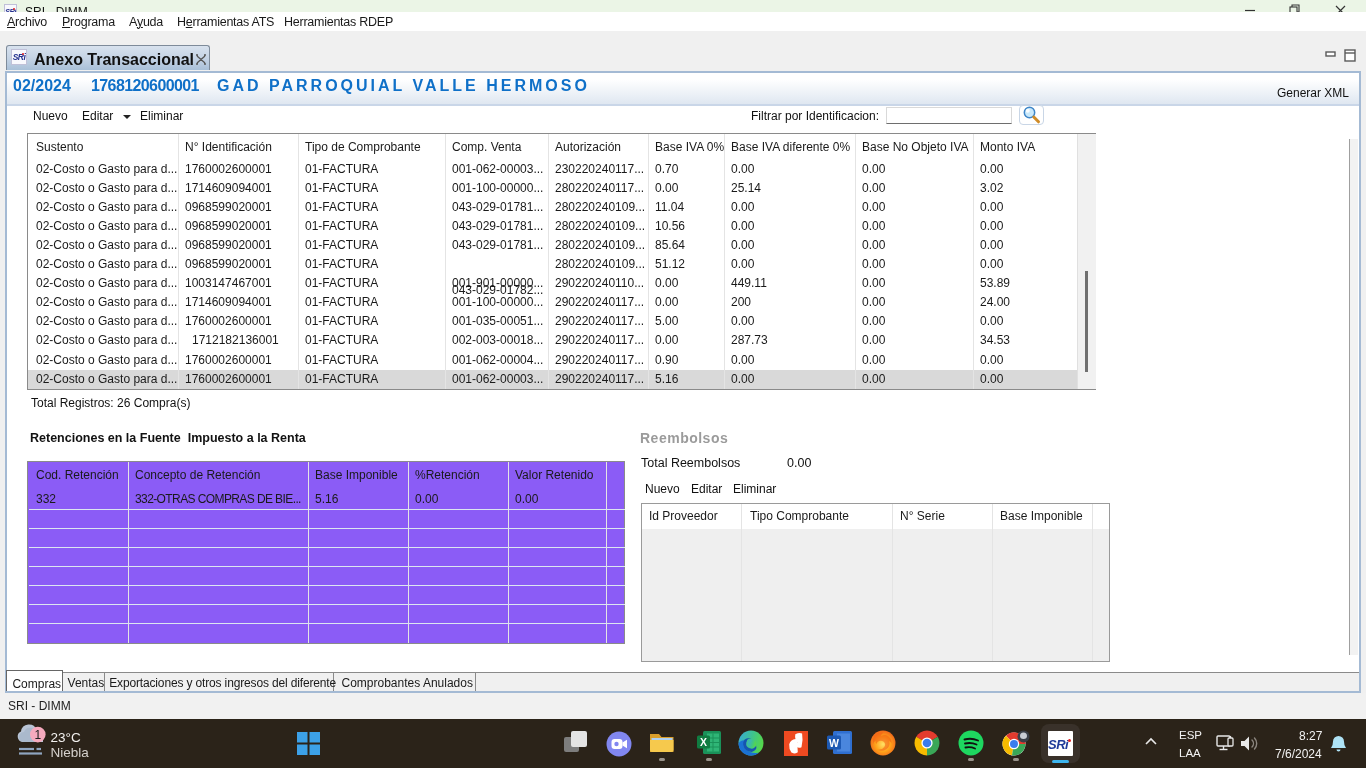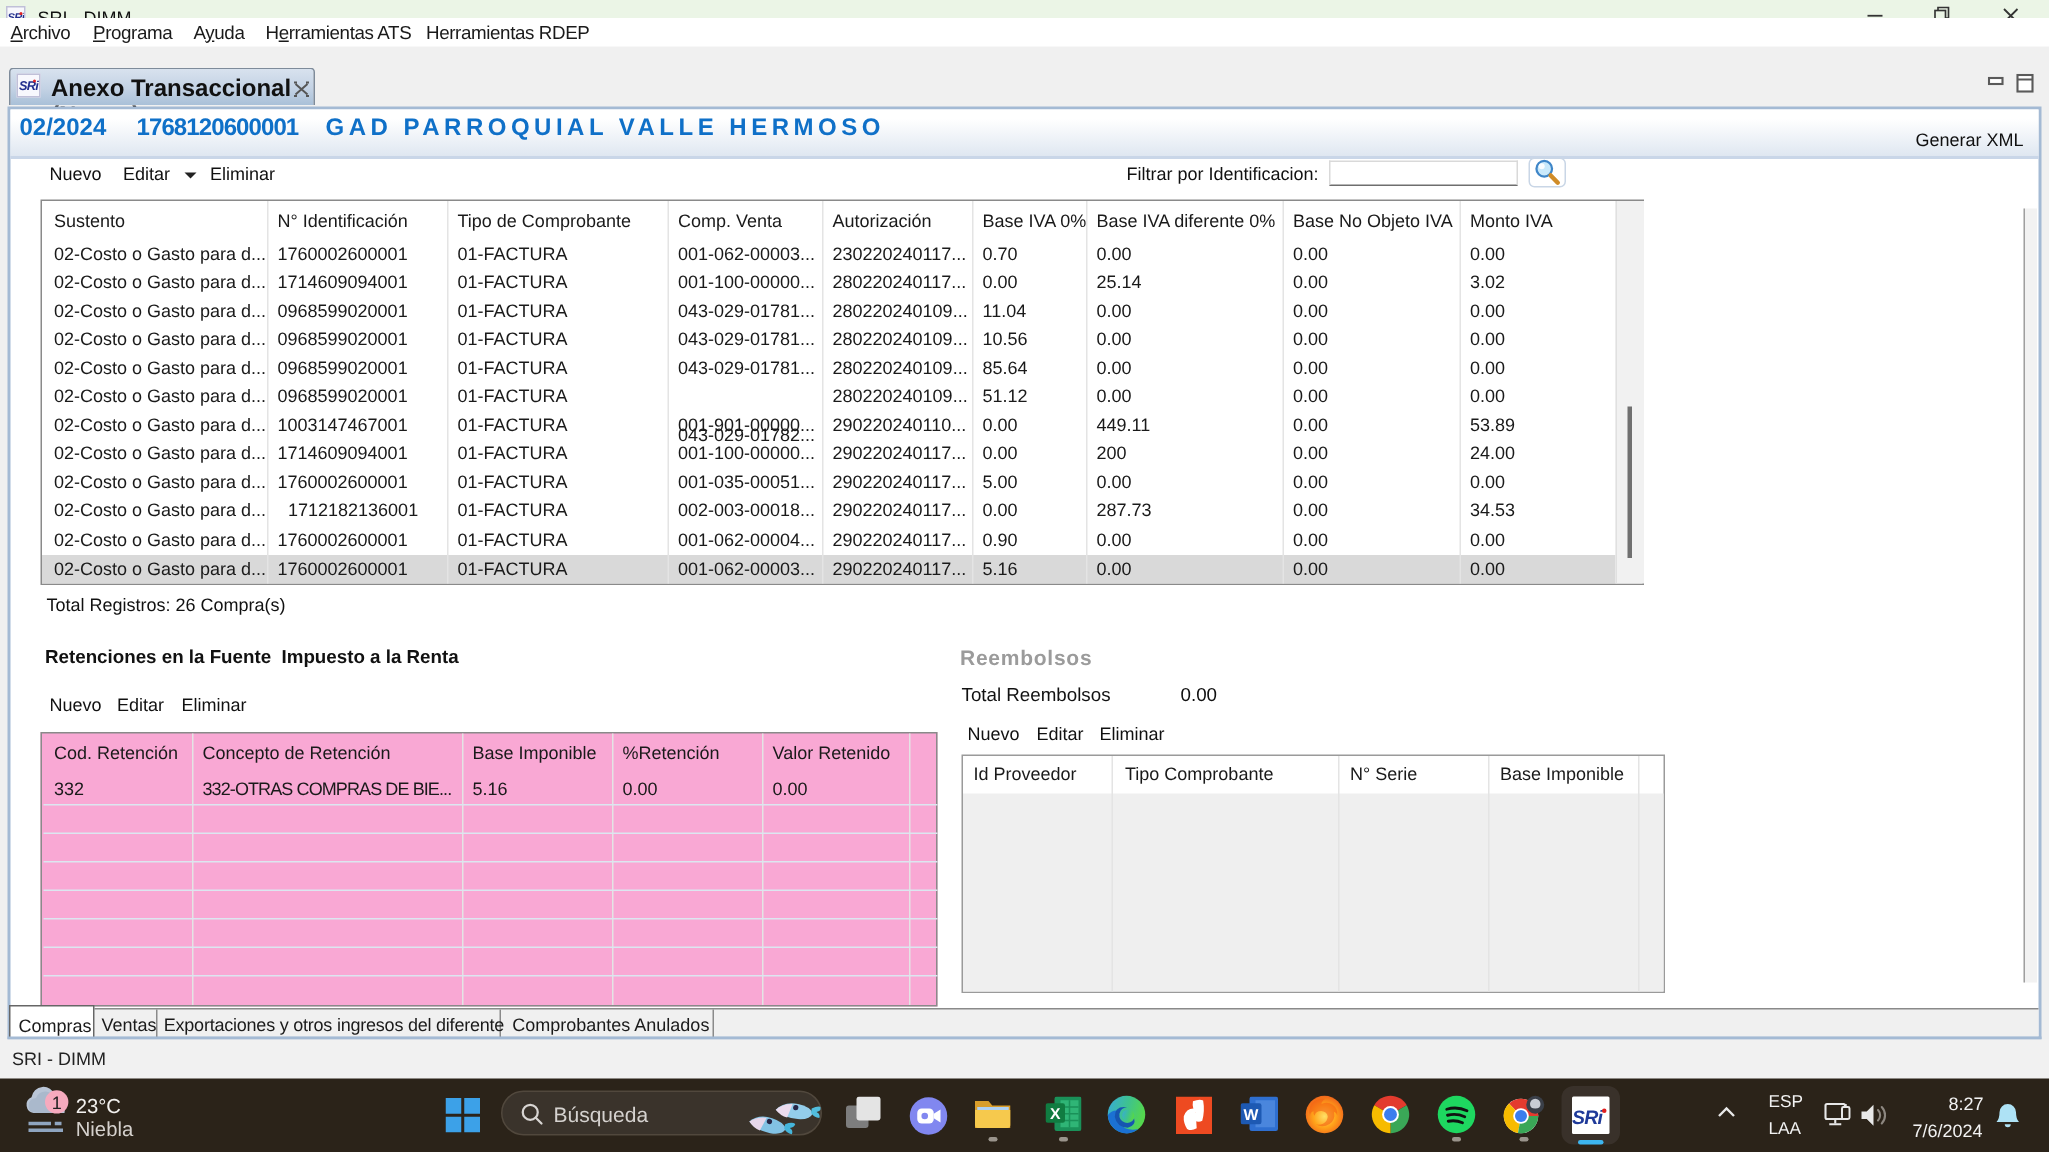--- a/index.html
+++ b/index.html
@@ -33,21 +33,21 @@
 
 #maintable { left:27px; top:133px; width:1069px; height:257px; border:1px solid #8a8a8a; background:#fff; }
 .col-div { position:absolute; top:0; width:1px; background:#e4e4e4; }
 .mrow { position:absolute; left:0; width:1049px; height:19px; font-size:12px; white-space:nowrap; }
 .mrow span { position:absolute; top:1.5px; }
 .hrow span { position:absolute; top:6px; font-size:12px; }
 #selrow { background:#d9d9d9; }
 #mscroll { position:absolute; left:1049px; top:0; width:19px; height:255px; background:#f1f1f1; border-left:1px solid #e0e0e0; }
 #mthumb { position:absolute; left:7px; top:137px; width:3px; height:101px; background:#707070; }
 
-#rettable { left:27px; top:488px; width:598px; height:183px; border:1px solid #8a8a8a; background:#f9a8d4; }
+#rettable { left:27px; top:461px; width:598px; height:183px; border:1px solid #8a8a8a; background:#8b5cf6; }
 .rline { position:absolute; left:1px; width:596px; height:1px; background:#dce6f0; }
 
 #reemtable { left:641px; top:503px; width:469px; height:159px; border:1px solid #9a9a9a; background:#fff; }
 #reembody { position:absolute; left:0; top:25px; width:467px; height:132px; background:#efefef; }
 .gray { color:#9b9b9b; }
 
 #btabs { left:7px; top:672px; width:1352px; height:19px; background:#f0f0f0; border-top:1px solid #8a8a8a; font-size:12px; white-space:nowrap; }
 .btab { position:absolute; top:0px; height:19px; border-right:1px solid #8a8a8a; padding-top:2.5px; }
 #btab-active { top:-3px; height:22px; background:#fff; border:1px solid #666; border-bottom:none; padding-top:5.5px; }
 
@@ -352,41 +352,20 @@
       <text x="21.8" y="16" font-size="12" fill="#222" text-anchor="middle" font-family="Liberation Sans">1</text>
     </svg>
     <span class="traytxt" style="left:50.5px; top:10.5px; font-size:13.5px; color:#f2f0ee;">23°C</span>
     <span class="traytxt" style="left:50.5px; top:26px; font-size:13.5px; color:#d5d1cd;">Niebla</span>
     <svg class="abs2" style="left:297px; top:13px;" width="23" height="23">
       <rect x="0" y="0" width="10.5" height="10.5" fill="#3ca1e8"></rect>
       <rect x="12.5" y="0" width="10.5" height="10.5" fill="#3ca1e8"></rect>
       <rect x="0" y="12.5" width="10.5" height="10.5" fill="#3ca1e8"></rect>
       <rect x="12.5" y="12.5" width="10.5" height="10.5" fill="#3ca1e8"></rect>
     </svg>
-    <div id="searchpill">
-      <svg style="position:absolute; left:12px; top:7px;" width="16" height="16">
-        <circle cx="6.5" cy="6.5" r="5" fill="none" stroke="#d8d5d2" stroke-width="1.5"></circle>
-        <line x1="10.2" y1="10.2" x2="14" y2="14" stroke="#d8d5d2" stroke-width="1.5" stroke-linecap="round"></line>
-      </svg>
-      <span class="stxt">Búsqueda</span>
-      <svg style="position:absolute; left:164px; top:3px;" width="48" height="26">
-        <g transform="translate(2,11) rotate(14) scale(1.18)">
-          <path d="M0 5 q4 -5.5 12 -5 q7 0.5 9 4 q-1 4 -8 4.5 q-8 0.5 -13 -3.5z" fill="#82c2e4"></path>
-          <path d="M0 5 q3 3 7 3.5 l2 -8 q-5.5 0.5 -9 4.5z" fill="#e6d6ea"></path>
-          <circle cx="11" cy="2.2" r="1.5" fill="#262647"></circle>
-          <path d="M20 1.5 q3.5 -2.5 5.5 -1.5 q0 2 -2.5 3 q2.5 0.8 2 3.2 q-3 0 -5 -2.2z" fill="#45b5da"></path>
-        </g>
-        <g transform="translate(19,3) rotate(8) scale(1.18)">
-          <path d="M0 5 q4 -5.5 12 -5 q7 0.5 9 4 q-1 4 -8 4.5 q-8 0.5 -13 -3.5z" fill="#93cdea"></path>
-          <path d="M0 5 q3 3 7 3.5 l2 -8 q-5.5 0.5 -9 4.5z" fill="#ecdcee"></path>
-          <circle cx="11" cy="2.2" r="1.5" fill="#262647"></circle>
-          <path d="M20 1.5 q3.5 -2.5 5.5 -1.5 q0 2 -2.5 3 q2.5 0.8 2 3.2 q-3 0 -5 -2.2z" fill="#52bede"></path>
-        </g>
-      </svg>
-    </div>
     <svg class="abs2" style="left:564px; top:12px;" width="24" height="24">
       <rect x="0" y="6" width="15" height="15" rx="2" fill="#7d7d7d"></rect>
       <rect x="7" y="0" width="16" height="16" rx="2" fill="#e4e4e4"></rect>
     </svg>
     <svg class="abs2" style="left:606px; top:12px;" width="26" height="26">
       <circle cx="13" cy="13" r="12.5" fill="#8187f0"></circle>
       <rect x="5.5" y="8" width="11" height="10" rx="3" fill="#fff"></rect>
       <path d="M16.5 11.5 l4.5 -2.8 v8.6 l-4.5 -2.8z" fill="#fff"></path>
       <circle cx="10.5" cy="13" r="2.2" fill="#8187f0"></circle>
     </svg>

